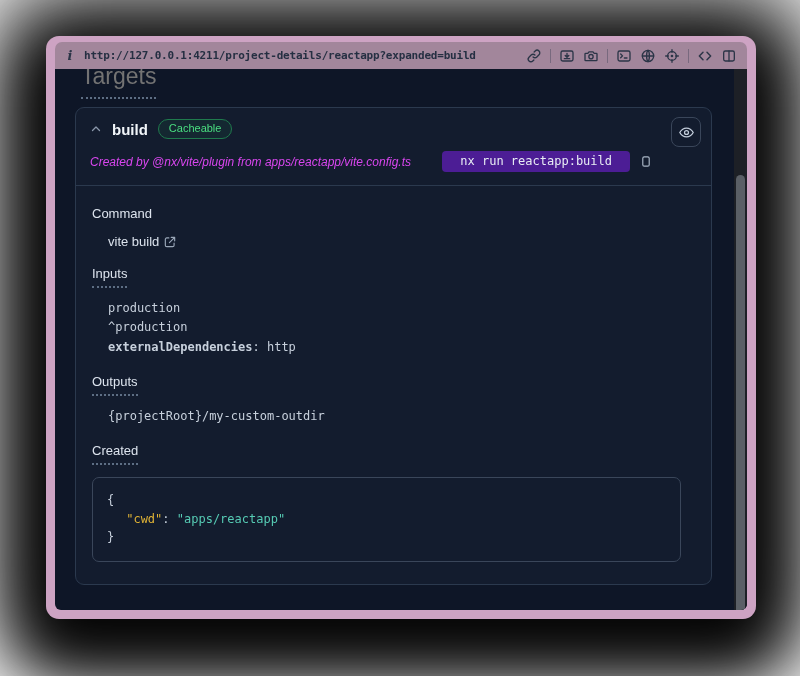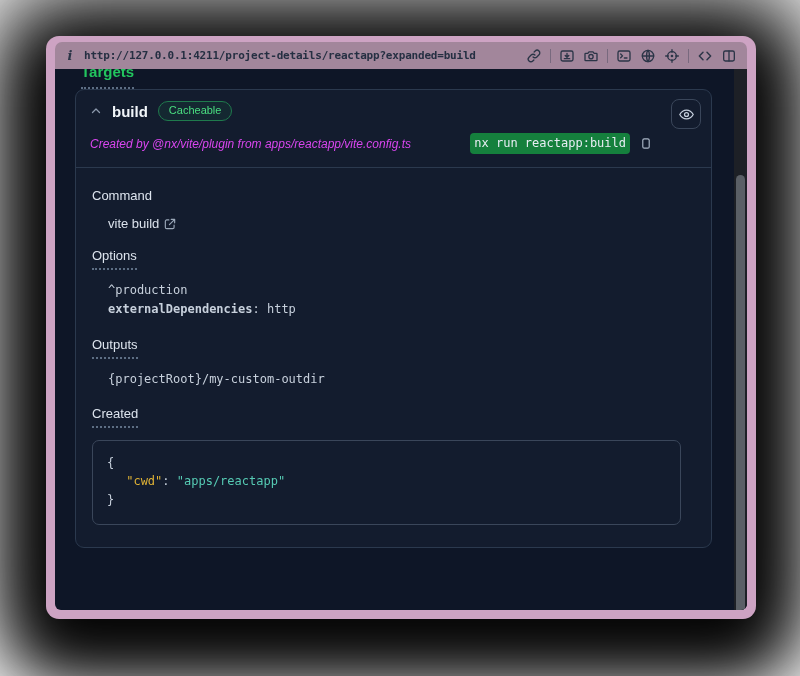--- a/index.html
+++ b/index.html
@@ -29,51 +29,51 @@
   .tb-right svg{display:block;}
   .tb-btn{width:16px;height:16px;color:#2b3547;cursor:pointer;}
   .tb-sep{width:1px;height:14px;background:rgba(43,53,71,.35);}
   
   .content{
     height:541px;background:#0e1627;border-radius:0 0 6px 6px;
     overflow:hidden;position:relative;box-sizing:border-box;
     padding:0 0 0 20px;color:#cbd5e1;
   }
   .page-title{
-    margin:-6px 0 0 6px;font-size:15px;font-weight:bold;color:#22c55e;
+    margin:-6px 0 0 6px;font-size:23px;font-weight:normal;color:#737373;
     width:fit-content;padding-bottom:7px;border-bottom:2px dotted #5d6e84;
   }
   .dotted-label{
     font-size:13px;font-weight:500;color:#dde4ee;width:fit-content;
     padding-bottom:5px;border-bottom:2px dotted #5d6e84;
   }
   .plain-label{font-size:13px;font-weight:500;color:#dde4ee;width:fit-content;}
   .card{
     width:637px;border:1px solid #2b394e;border-radius:9px;background:#131c2e;
     box-sizing:border-box;
   }
-  .card.build{}
+  .card.build{margin-top:8px;}
   .card-header{padding:11px 14px 13px;border-bottom:1px solid #2b394e;position:relative;}
   .hrow1{display:flex;align-items:center;gap:10px;cursor:pointer;}
   .chev{color:#8b98ab;display:flex;}
   .target-name{font-size:15px;font-weight:bold;color:#f1f5f9;}
   .badge{
     font-size:11px;color:#4ade80;border:1px solid #1f7a4d;background:rgba(34,197,94,.08);
     padding:2px 10px 3px;border-radius:999px;line-height:1.2;text-align:center;
   }
   .eye-btn{
     position:absolute;right:10px;top:9px;width:30px;height:30px;
     border:1px solid #3a465a;border-radius:8px;background:transparent;
     display:flex;align-items:center;justify-content:center;color:#c3cddb;cursor:pointer;
   }
   .hrow2{margin-top:12px;display:flex;align-items:center;font-size:12px;padding-right:44px;}
   .created-by{font-style:italic;color:#d946ef;}
   .run-chip{
-    margin-left:auto;background:#15803d;color:#e8edf4;
-    font:12px "DejaVu Sans Mono",monospace;padding:3px 4px 4px;border-radius:4px;
+    margin-left:auto;background:#4c1d95;color:#e8edf4;
+    font:12px "DejaVu Sans Mono",monospace;padding:3px 18px 4px;border-radius:4px;
   }
   .copy-btn{color:#aab6c6;margin-left:9px;background:none;border:none;padding:0;cursor:pointer;display:flex;}
   .card-body{padding:3px 16px 22px;}
   .sect{margin-top:17px;}
   .cmd-row{margin:13px 0 0 16px;display:flex;gap:4px;align-items:center;font-size:13px;color:#dbe2ec;}
   .ext-link{color:#9aa7b8;display:flex;cursor:pointer;}
   .mono-list{margin:11px 0 0 16px;font:12px/1.6 "DejaVu Sans Mono",monospace;color:#c7d0dc;}
   .mono-list .b{font-weight:bold;}
   .json-box{
     margin:12px 14px 0 0;border:1px solid #3a465a;border-radius:7px;
@@ -194,22 +194,23 @@
             <span class="ext-link">
               <svg width="14" height="14" viewBox="0 0 24 24" fill="none" stroke="currentColor" stroke-width="2" stroke-linecap="round" stroke-linejoin="round">
                   <path d="M10 5H6.5A2.5 2.5 0 0 0 4 7.5v10A2.5 2.5 0 0 0 6.5 20h10a2.5 2.5 0 0 0 2.5-2.5V14"></path>
                   <path d="M14 4h6v6M20 4 11 13"></path>
                 </svg>
             </span>
           </div>
         </div>
 
         <div class="sect">
-          <div class="dotted-label">Options</div>
+          <div class="dotted-label">Inputs</div>
           <div class="mono-list">
+            <div>production</div>
             <div>^production</div>
             <div><span class="b">externalDependencies</span><span>: http</span></div>
           </div>
         </div>
 
         <div class="sect">
           <div class="dotted-label">Outputs</div>
           <div class="mono-list">
             <div>{projectRoot}/my-custom-outdir</div>
           </div>

